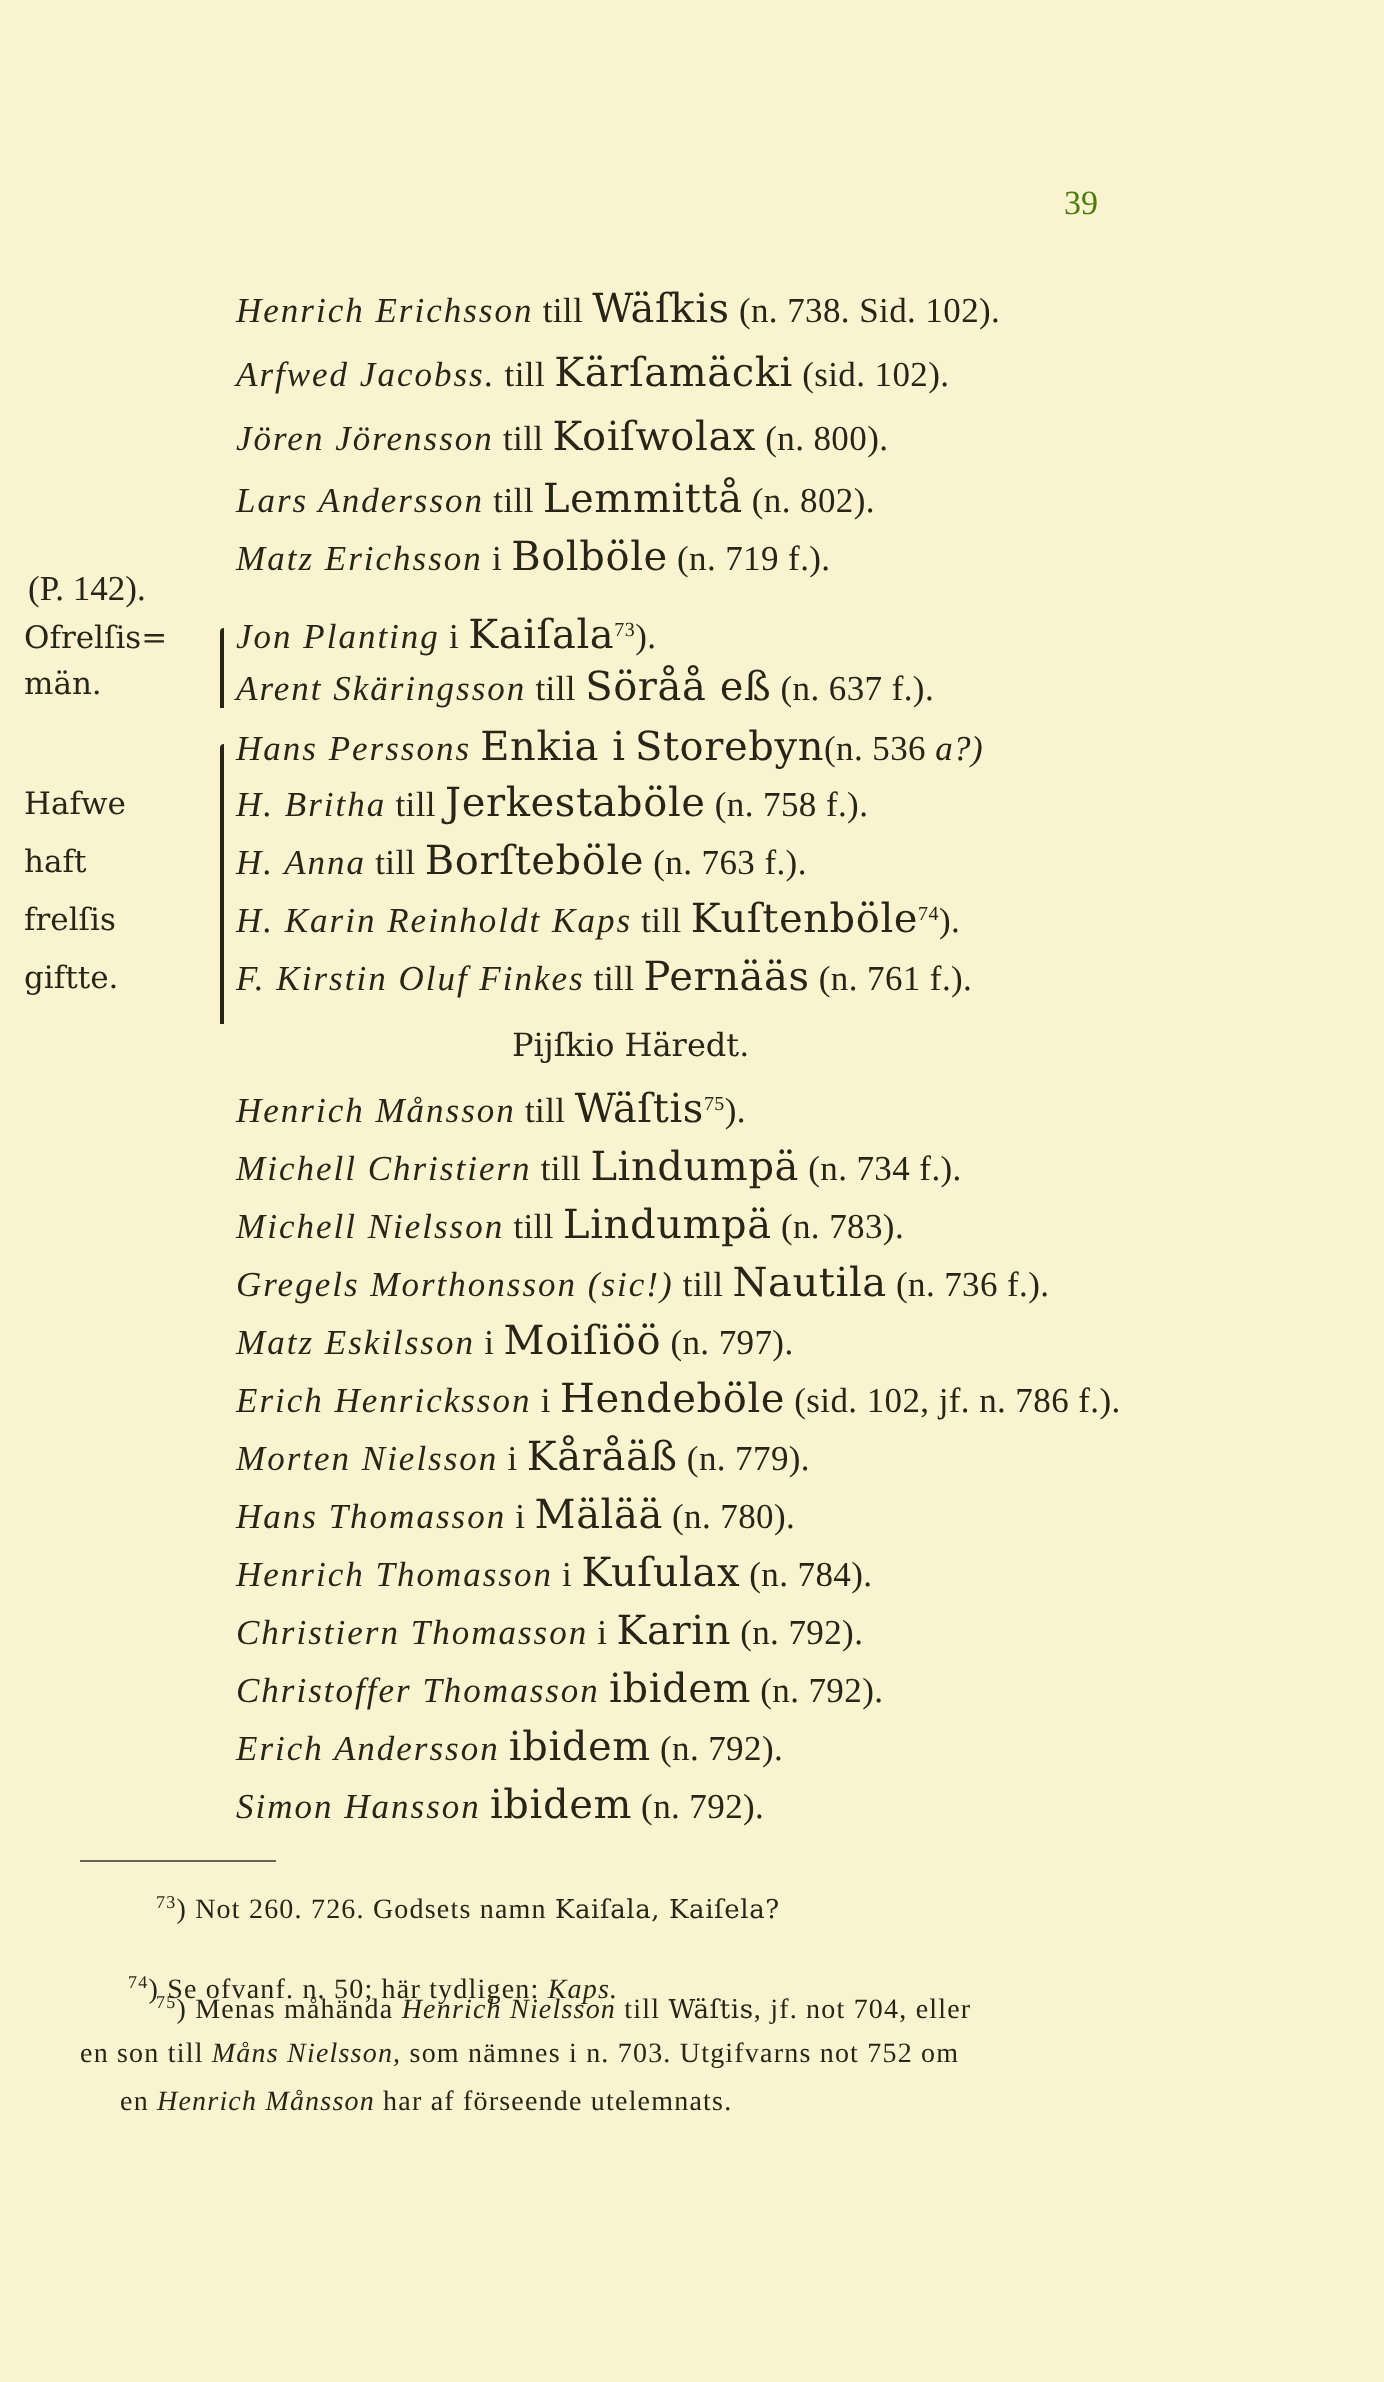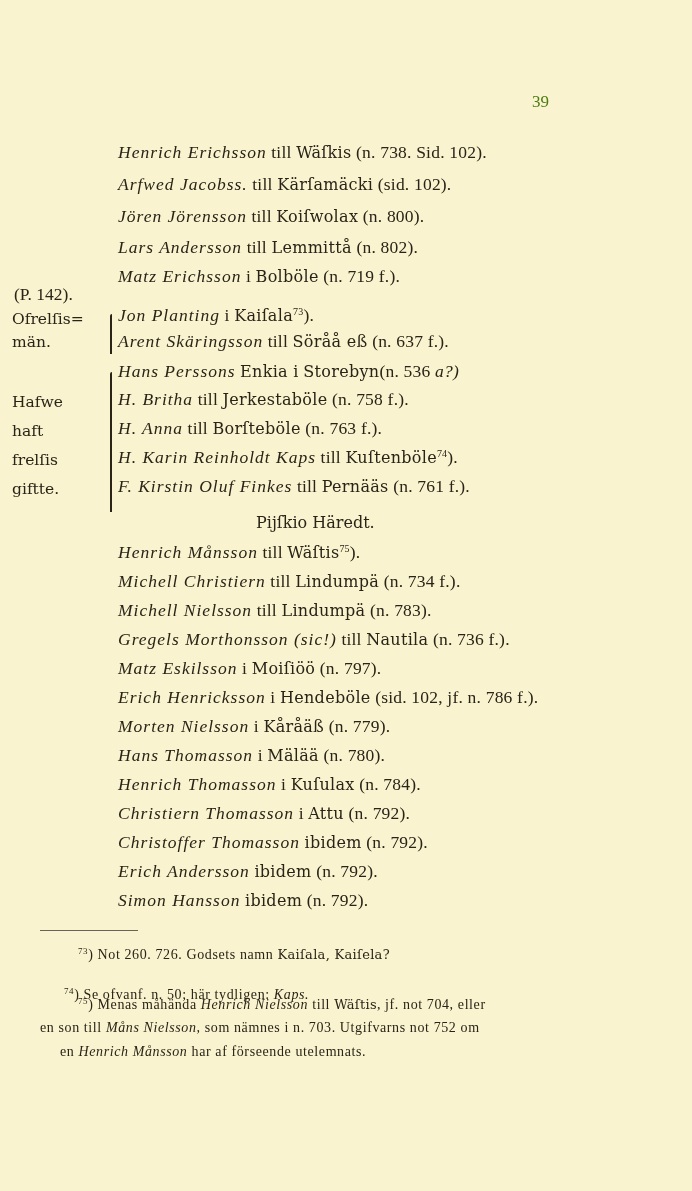--- a/index.html
+++ b/index.html
@@ -13,21 +13,21 @@
     .page-number {
       position: absolute; left: 532px; top: 92px;
       font-family: "Liberation Serif", serif; font-size: 17px; color: #4d7c0f;
     }
     .line {
       position: absolute; left: 118px;
       font-family: "Liberation Serif", serif; font-size: 17.5px;
       white-space: nowrap; letter-spacing: 0.2px;
     }
     .name { font-style: italic; letter-spacing: 1px; }
-    .frak { font-family: "DejaVu Serif", serif; font-size: 16px; letter-spacing: 0.3px; }
+    .frak { font-family: "DejaVu Serif", serif; font-size: 20px; letter-spacing: 0.3px; }
     sup { font-size: 10px; vertical-align: 6px; }
     .pref {
       position: absolute; left: 14px; top: 284px;
       font-family: "Liberation Serif", serif; font-size: 17.5px;
     }
     .side-label {
       position: absolute; width: 90px; text-align: left;
       font-family: "DejaVu Serif", serif; font-size: 15.5px; line-height: 23px;
       left: 12px;
     }
@@ -194,21 +194,21 @@
   </div>
   <div class="line" style="top:774px">
     <span class="name">Henrich Thomasson</span>
     <span>i</span>
     <span class="frak">Kuſulax</span>
     <span>(n. 784).</span>
   </div>
   <div class="line" style="top:803px">
     <span class="name">Christiern Thomasson</span>
     <span>i</span>
-    <span class="frak">Attu</span>
+    <span class="frak">Karin</span>
     <span>(n. 792).</span>
   </div>
   <div class="line" style="top:832px">
     <span class="name">Christoffer Thomasson</span>
     <span class="frak">ibidem</span>
     <span>(n. 792).</span>
   </div>
   <div class="line" style="top:861px">
     <span class="name">Erich Andersson</span>
     <span class="frak">ibidem</span>

